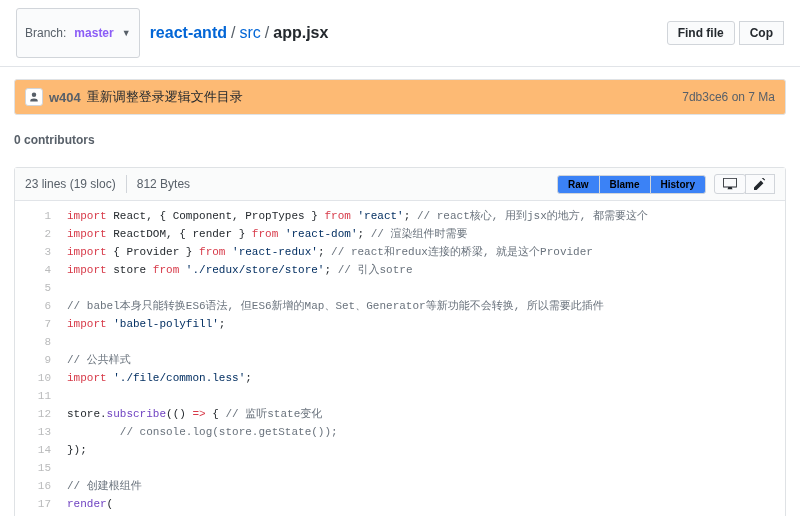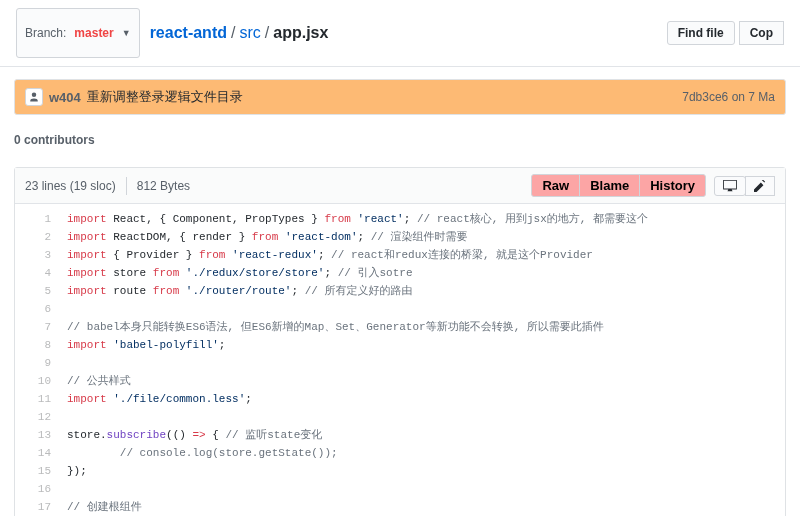--- a/index.html
+++ b/index.html
@@ -15,21 +15,21 @@
     .avatar { width: 18px; height: 18px; border-radius: 3px; border: 1px solid #d1d5da; background: #fff; display: inline-flex; align-items: center; justify-content: center; margin-right: 6px; }
     .avatar svg { width: 12px; height: 12px; fill: #586069; }
     .author { font-weight: 600; color: #586069; margin-right: 6px; }
     .commit-msg { color: #24292e; }
     .commit-meta { color: #586069; font-size: 12px; margin-left: auto; }
     .contrib-row { margin: 0 14px 14px; padding: 6px 0; font-size: 12px; color: #586069; font-weight: 600; }
     .file-box { margin: 0 14px 14px; border: 1px solid #dfe2e5; border-radius: 3px; }
     .file-header { display: flex; align-items: center; padding: 6px 10px; background: #fafbfb; border-bottom: 1px solid #e1e4e8; font-size: 12px; color: #586069; }
     .file-header .divider { width: 1px; height: 18px; background: #d1d5da; margin: 0 10px; }
     .btn-group { display: flex; margin-left: auto; }
-    .btn-group .bg-btn { border: 1px solid #d1d5da; padding: 3px 10px; font-size: 13px; background: #fca5a5; font-weight: 600; cursor: pointer; margin-left: -1px; }
+    .btn-group .bg-btn { border: 1px solid #d1d5da; padding: 3px 10px; font-size: 10px; background: #3b82f6; font-weight: 600; cursor: pointer; margin-left: -1px; }
     .btn-group .bg-btn:first-child { border-radius: 3px 0 0 3px; }
     .btn-group .bg-btn:last-child { border-radius: 0 3px 3px 0; }
     .icon-btn { border: 1px solid #d1d5da; padding: 3px 8px; background: #fafbfc; cursor: pointer; margin-left: 8px; border-radius: 3px; display: flex; align-items: center; }
     .code-area { display: flex; font-family: SFMono-Regular, Consolas, "Liberation Mono", Menlo, monospace; font-size: 11px; line-height: 18px; }
     .gutter { width: 44px; text-align: right; color: #babbbc; padding: 6px 8px 6px 0; user-select: none; background: #fff; }
     .gutter div { height: 18px; }
     .code-lines { flex: 1; padding: 6px 0; overflow-x: auto; }
     .code-lines div { height: 18px; white-space: pre; padding-left: 8px; }
     .k { color: #d73a49; }
     .s { color: #032f62; }
@@ -38,21 +38,21 @@
     .o { color: #005cc5; }
     .p { color: #24292e; }
     .t { color: #22863a; }
   </style>
 </head>
 <body>
 
 <div class="top-bar">
   <div class="branch-select">
     <span>Branch:</span>
-    <strong style="color:#ef4444">master</strong>
+    <strong style="color:#8b5cf6">master</strong>
     <span style="font-size:9px">▼</span>
   </div>
   <div class="breadcrumb">
     <a style="font-weight:700">react-antd</a>
     <span class="sep">/</span>
     <a>src</a>
     <span class="sep">/</span>
     <span class="current">app.jsx</span>
   </div>
   <div class="spacer"></div>
@@ -120,21 +120,20 @@
         <div>16</div>
         <div>17</div>
         <div>18</div>
         <div>19</div>
       </div>
     <div class="code-lines" id="code-lines">
         <div><span class="k">import</span><span class="p"> React</span><span class="p">, { </span><span class="p">Component</span><span class="p">, </span><span class="p">PropTypes</span><span class="p"> } </span><span class="k">from</span><span class="p"> </span><span class="s">'react'</span><span class="p">; </span><span class="c">// react核心, 用到jsx的地方, 都需要这个</span></div>
         <div><span class="k">import</span><span class="p"> ReactDOM</span><span class="p">, { </span><span class="p">render</span><span class="p"> } </span><span class="k">from</span><span class="p"> </span><span class="s">'react-dom'</span><span class="p">; </span><span class="c">// 渲染组件时需要</span></div>
         <div><span class="k">import</span><span class="p"> { </span><span class="p">Provider</span><span class="p"> } </span><span class="k">from</span><span class="p"> </span><span class="s">'react-redux'</span><span class="p">; </span><span class="c">// react和redux连接的桥梁, 就是这个Provider</span></div>
         <div><span class="k">import</span><span class="p"> store </span><span class="k">from</span><span class="p"> </span><span class="s">'./redux/store/store'</span><span class="p">; </span><span class="c">// 引入sotre</span></div>
-        <div><span class="k">import</span><span class="p"> route </span><span class="k">from</span><span class="p"> </span><span class="s">'./router/route'</span><span class="p">; </span><span class="c">// 所有定义好的路由</span></div>
         <div>&nbsp;</div>
         <div><span class="c">// babel本身只能转换ES6语法, 但ES6新增的Map、Set、Generator等新功能不会转换, 所以需要此插件</span></div>
         <div><span class="k">import</span><span class="p"> </span><span class="s">'babel-polyfill'</span><span class="p">;</span></div>
         <div>&nbsp;</div>
         <div><span class="c">// 公共样式</span></div>
         <div><span class="k">import</span><span class="p"> </span><span class="s">'./file/common.less'</span><span class="p">;</span></div>
         <div>&nbsp;</div>
         <div><span class="p">store.</span><span class="f">subscribe</span><span class="p">(() </span><span class="k">=&gt;</span><span class="p"> { </span><span class="c">// 监听state变化</span></div>
         <div><span class="p">        </span><span class="c">// console.log(store.getState());</span></div>
         <div><span class="p">});</span></div>

